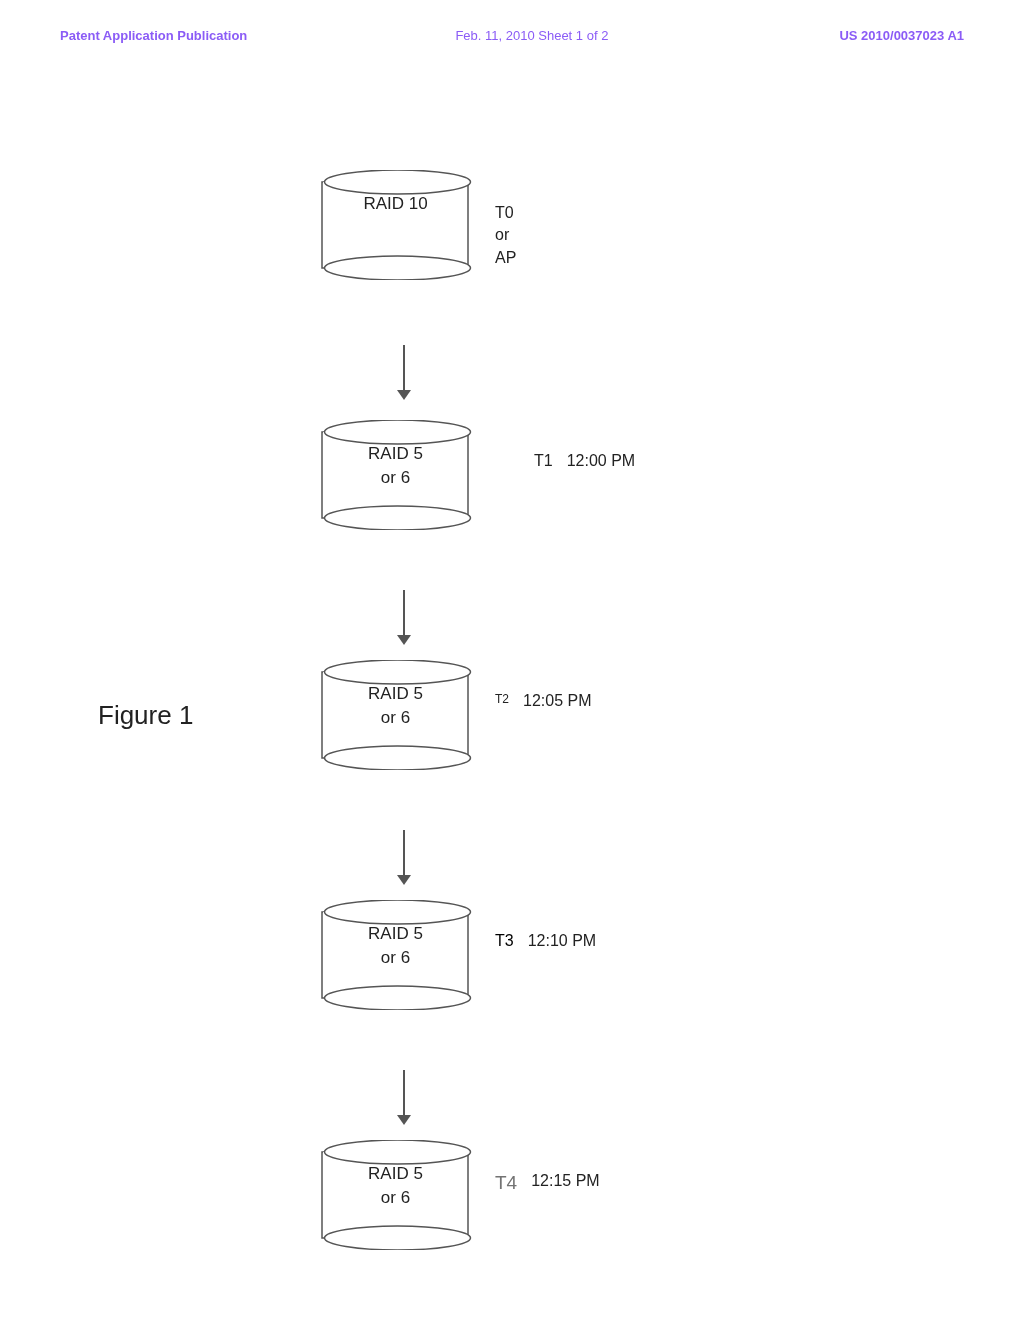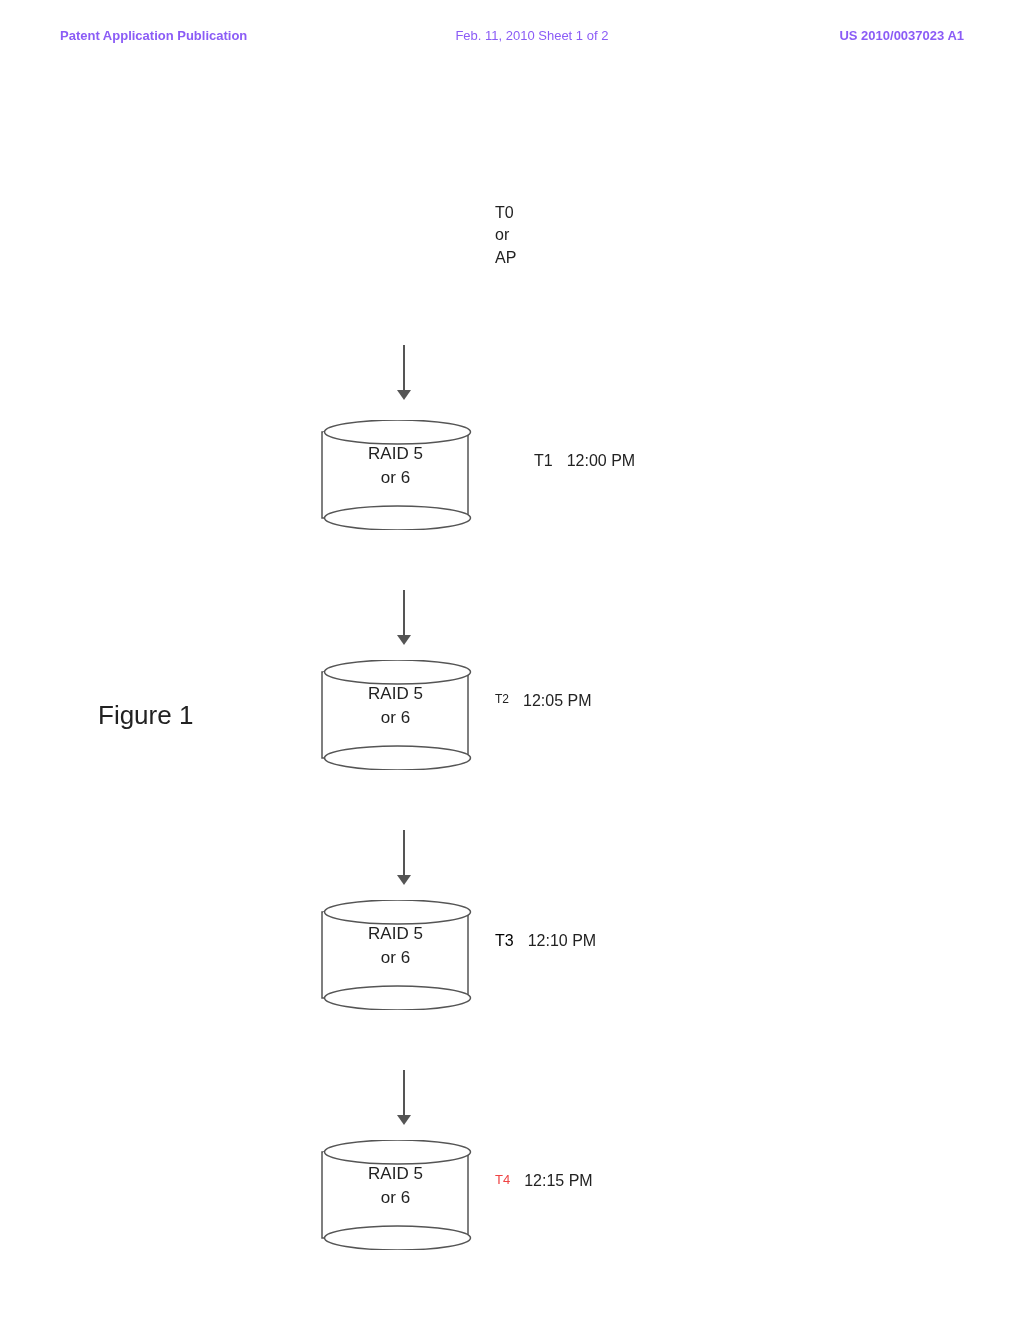--- a/index.html
+++ b/index.html
@@ -47,20 +47,29 @@
 <body>
 
 <div class="page-header">
   <span class="header-left">Patent Application Publication</span>
   <span class="header-center">Feb. 11, 2010   Sheet 1 of 2</span>
   <span class="header-right">US 2010/0037023 A1</span>
 </div>
 
 <div class="diagram-area" id="diagram-area">
 
+<div style="position: absolute; left: 320px; top: 90px; width: 200px;">
+      <svg width="155" height="110" style="display: block;">
+        <rect x="2" y="12" width="146" height="86" fill="#fff" stroke="#555" stroke-width="1.5"></rect>
+        <ellipse cx="77.5" cy="98" rx="73" ry="12" fill="#fff" stroke="#555" stroke-width="1.5"></ellipse>
+        <rect x="3" y="12" width="144" height="12" fill="#fff" stroke="none"></rect>
+        <ellipse cx="77.5" cy="12" rx="73" ry="12" fill="#fff" stroke="#555" stroke-width="1.5"></ellipse>
+      </svg>
+      <div style="position: absolute; top: 22px; left: 0px; width: 151px; text-align: center; font-size: 17px; color: rgb(34, 34, 34); line-height: 1.4; pointer-events: none;">RAID 10</div>
+    </div>
     <div style="position: absolute; left: 495px; top: 122px; display: flex; align-items: flex-start; gap: 14px;">
       <span style="font-size: 16px; color: rgb(34, 34, 34); font-weight: normal; line-height: 1.4;">T0<br>or<br>AP</span>
     </div>
     <div style="position: absolute; left: 320px; top: 340px; width: 200px;">
       <svg width="155" height="110" style="display: block;">
         <rect x="2" y="12" width="146" height="86" fill="#fff" stroke="#555" stroke-width="1.5"></rect>
         <ellipse cx="77.5" cy="98" rx="73" ry="12" fill="#fff" stroke="#555" stroke-width="1.5"></ellipse>
         <rect x="3" y="12" width="144" height="12" fill="#fff" stroke="none"></rect>
         <ellipse cx="77.5" cy="12" rx="73" ry="12" fill="#fff" stroke="#555" stroke-width="1.5"></ellipse>
       </svg>
@@ -99,21 +108,21 @@
     <div style="position: absolute; left: 320px; top: 1060px; width: 200px;">
       <svg width="155" height="110" style="display: block;">
         <rect x="2" y="12" width="146" height="86" fill="#fff" stroke="#555" stroke-width="1.5"></rect>
         <ellipse cx="77.5" cy="98" rx="73" ry="12" fill="#fff" stroke="#555" stroke-width="1.5"></ellipse>
         <rect x="3" y="12" width="144" height="12" fill="#fff" stroke="none"></rect>
         <ellipse cx="77.5" cy="12" rx="73" ry="12" fill="#fff" stroke="#555" stroke-width="1.5"></ellipse>
       </svg>
       <div style="position: absolute; top: 22px; left: 0px; width: 151px; text-align: center; font-size: 17px; color: rgb(34, 34, 34); line-height: 1.4; pointer-events: none;">RAID 5<br>or 6</div>
     </div>
     <div style="position: absolute; left: 495px; top: 1092px; display: flex; align-items: flex-start; gap: 14px;">
-      <span style="font-size: 13px; color: #ef4444; font-weight: normal;">T4</span>
+      <span style="font-size: 19px; color: #737373; font-weight: normal;">T4</span>
       <span style="font-size: 16px; color: rgb(34, 34, 34);">12:15 PM</span>
     </div>
     <div style="position: absolute; left: 394px; top: 265px; width: 20px; display: flex; flex-direction: column; align-items: center;">
       <div style="width: 2px; height: 45px; background: rgb(85, 85, 85);"></div>
       <div style="width: 0px; height: 0px; border-left: 7px solid transparent; border-right: 7px solid transparent; border-top: 10px solid rgb(85, 85, 85);"></div>
     </div>
     <div style="position: absolute; left: 394px; top: 510px; width: 20px; display: flex; flex-direction: column; align-items: center;">
       <div style="width: 2px; height: 45px; background: rgb(85, 85, 85);"></div>
       <div style="width: 0px; height: 0px; border-left: 7px solid transparent; border-right: 7px solid transparent; border-top: 10px solid rgb(85, 85, 85);"></div>
     </div>

